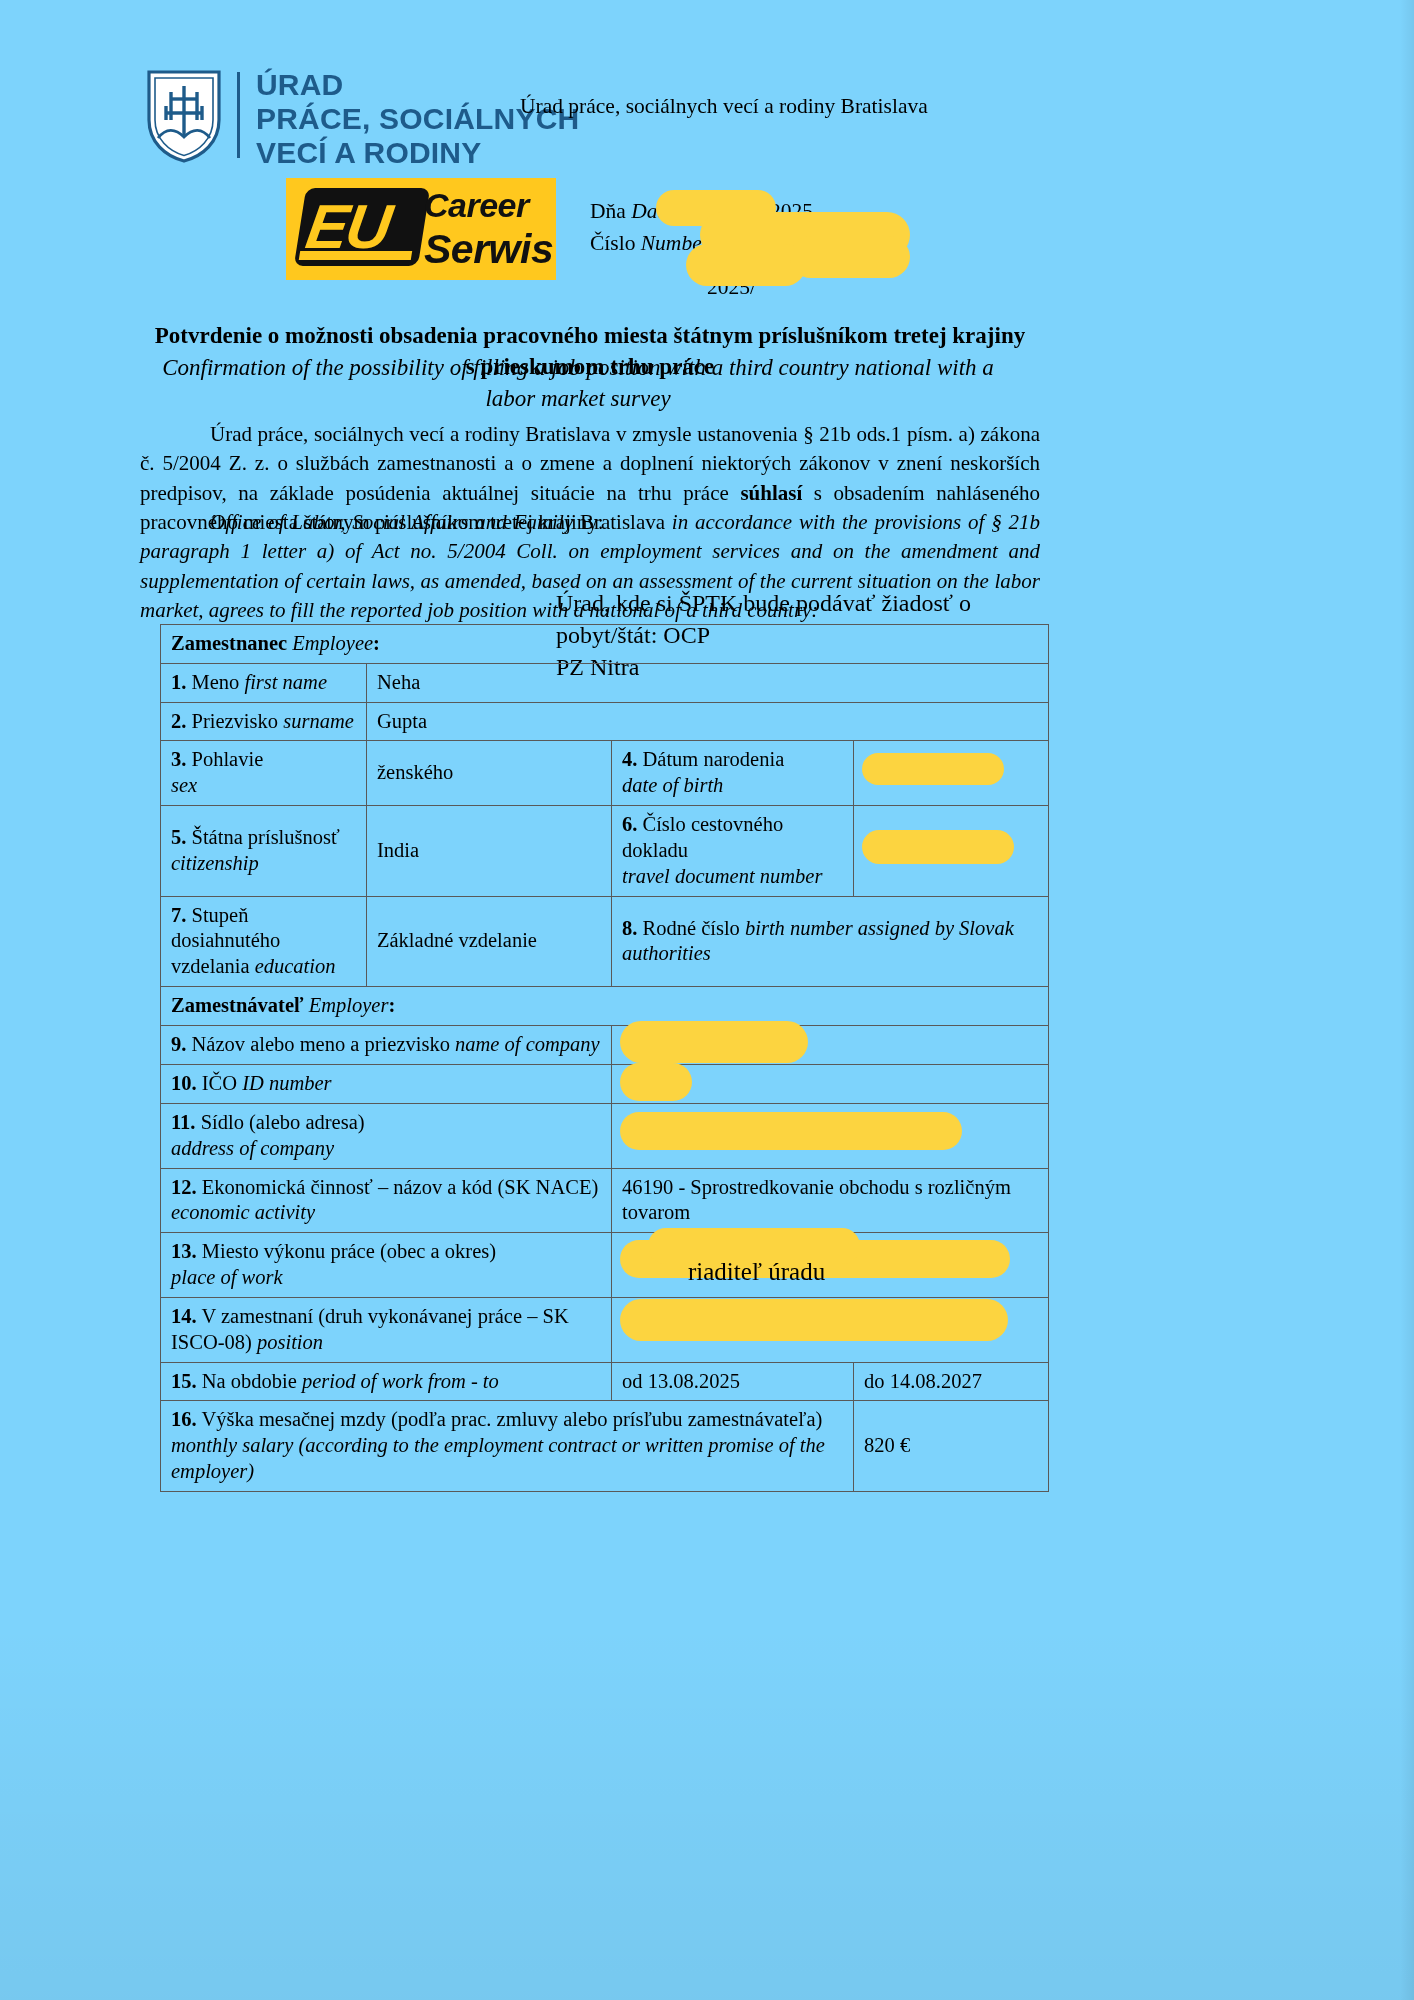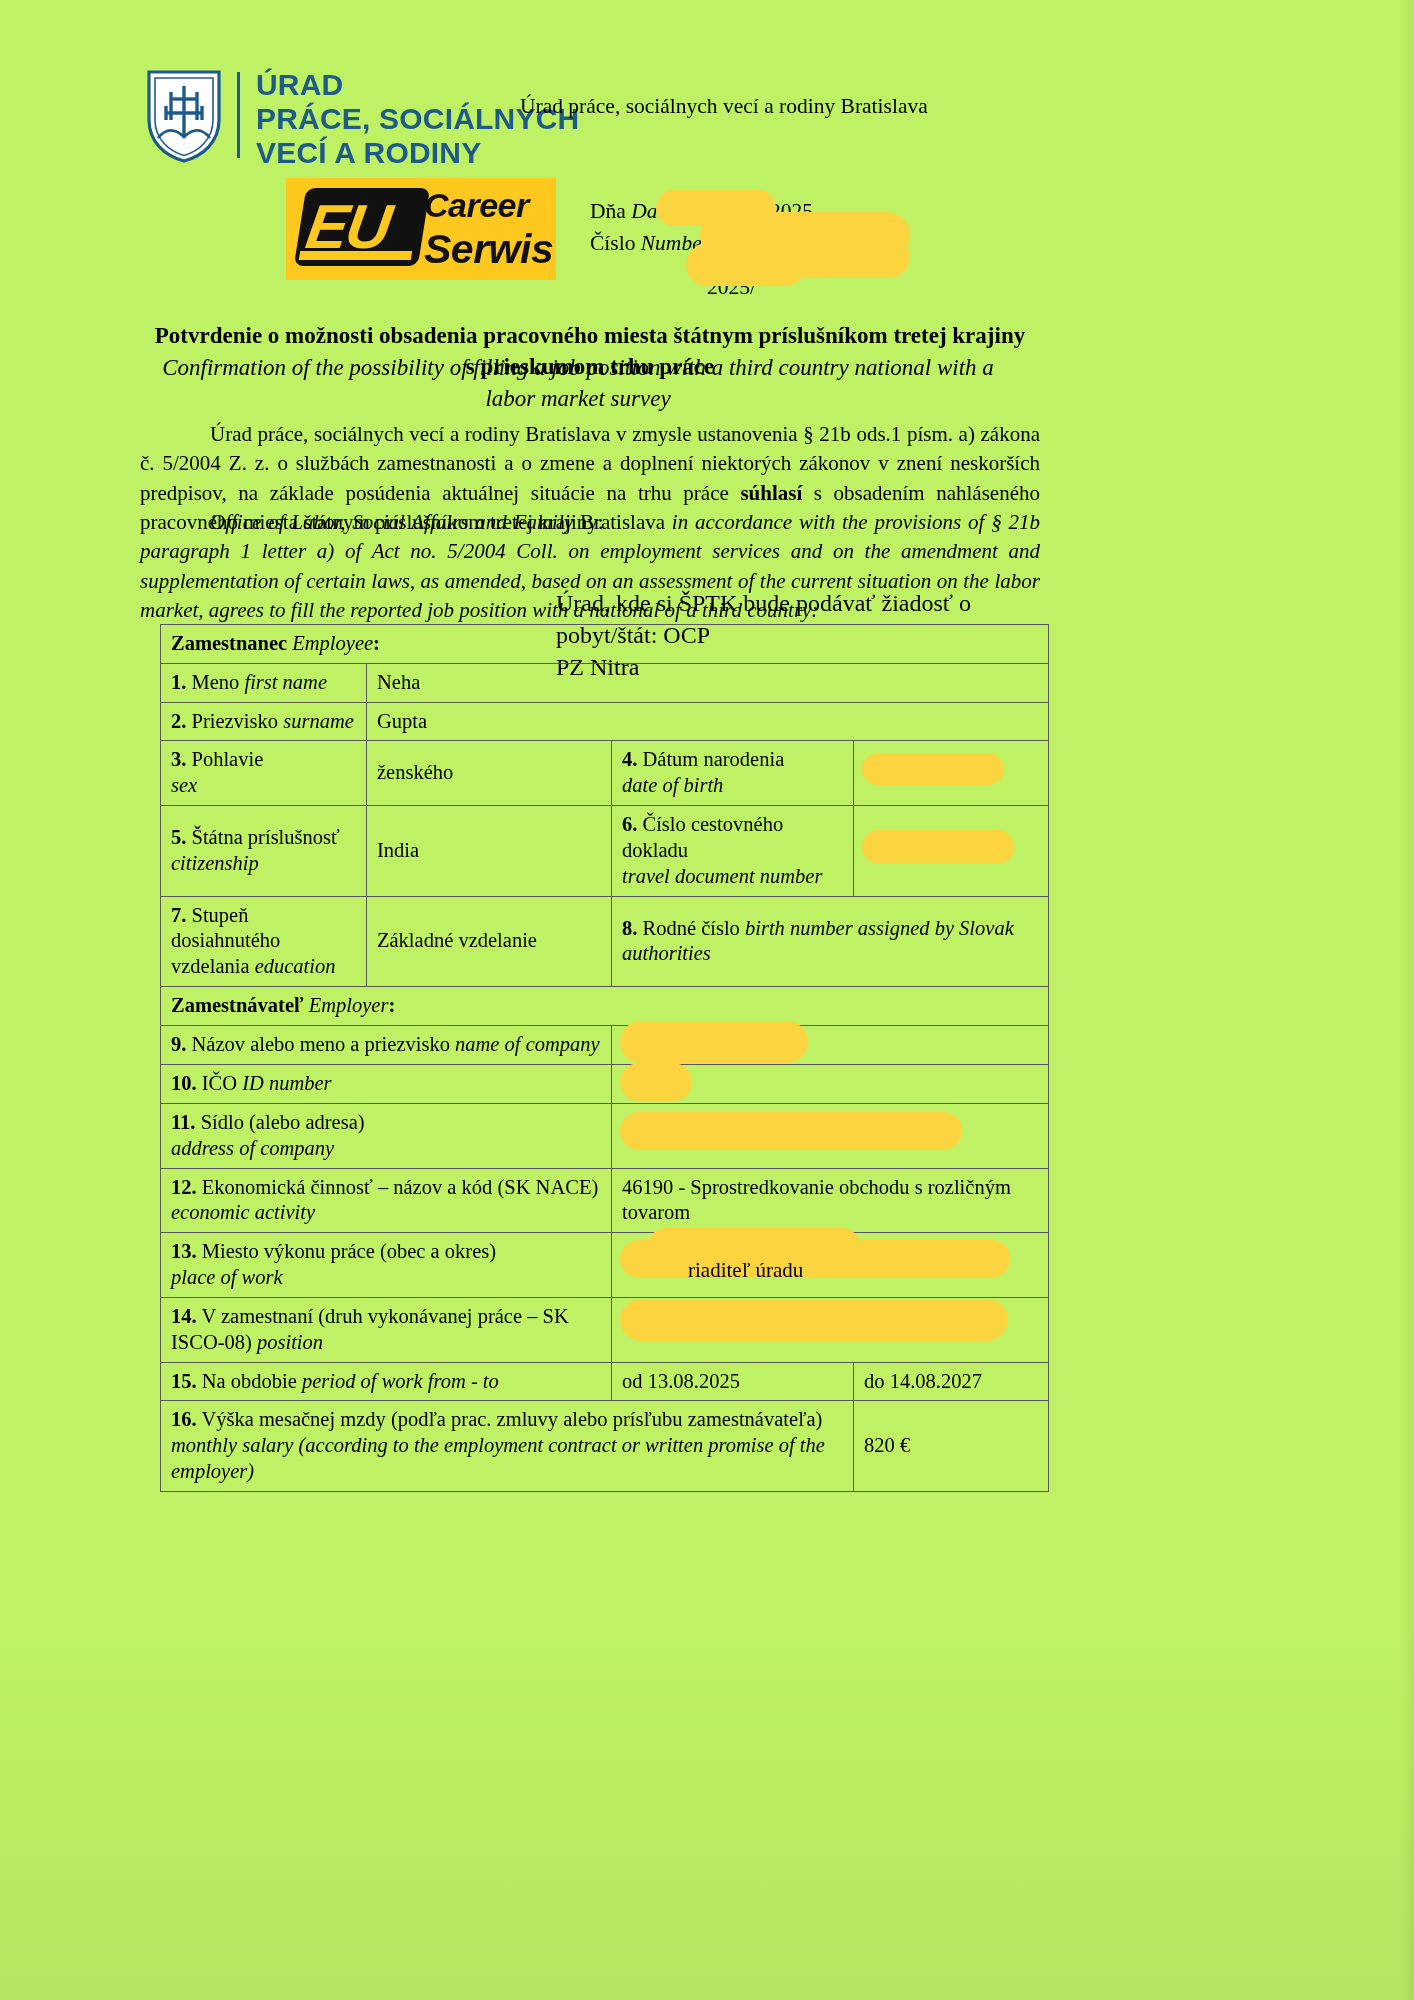--- a/index.html
+++ b/index.html
@@ -10,21 +10,21 @@
   }
   body {
     font-family: "Liberation Serif", "DejaVu Serif", serif;
     color: #000000;
   }
   #page {
     position: relative;
     width: 1414px;
     height: 2000px;
     margin: 0 auto;
-    background: #bef264;
+    background: #7dd3fc;
     overflow: hidden;
   }
   
   .page-shadow-right {
     position: absolute;
     top: 0; right: 0;
     width: 14px; height: 2000px;
     background: linear-gradient(to left, rgba(0,0,0,0.06), rgba(0,0,0,0));
     pointer-events: none;
   }
@@ -245,21 +245,21 @@
   td.label .num { font-weight: bold; }
   td.label .it { font-style: italic; }
   td.value { font-weight: normal; }
   .cellwrap { position: relative; min-height: 26px; }
 
   
   .sig-line {
     position: absolute;
     left: 688px;
     top: 1258px;
-    font-size: 21px;
+    font-size: 25px;
   }
 </style>
 </head>
 <body>
 
 <div id="page">
 
   <div class="letterhead">
     <svg class="crest" viewBox="0 0 78 96">
       <path d="M4 4 H74 V52 C74 74 58 88 39 93 C20 88 4 74 4 52 Z" fill="#ffffff" stroke="#1e5b8a" stroke-width="3.2"></path>

